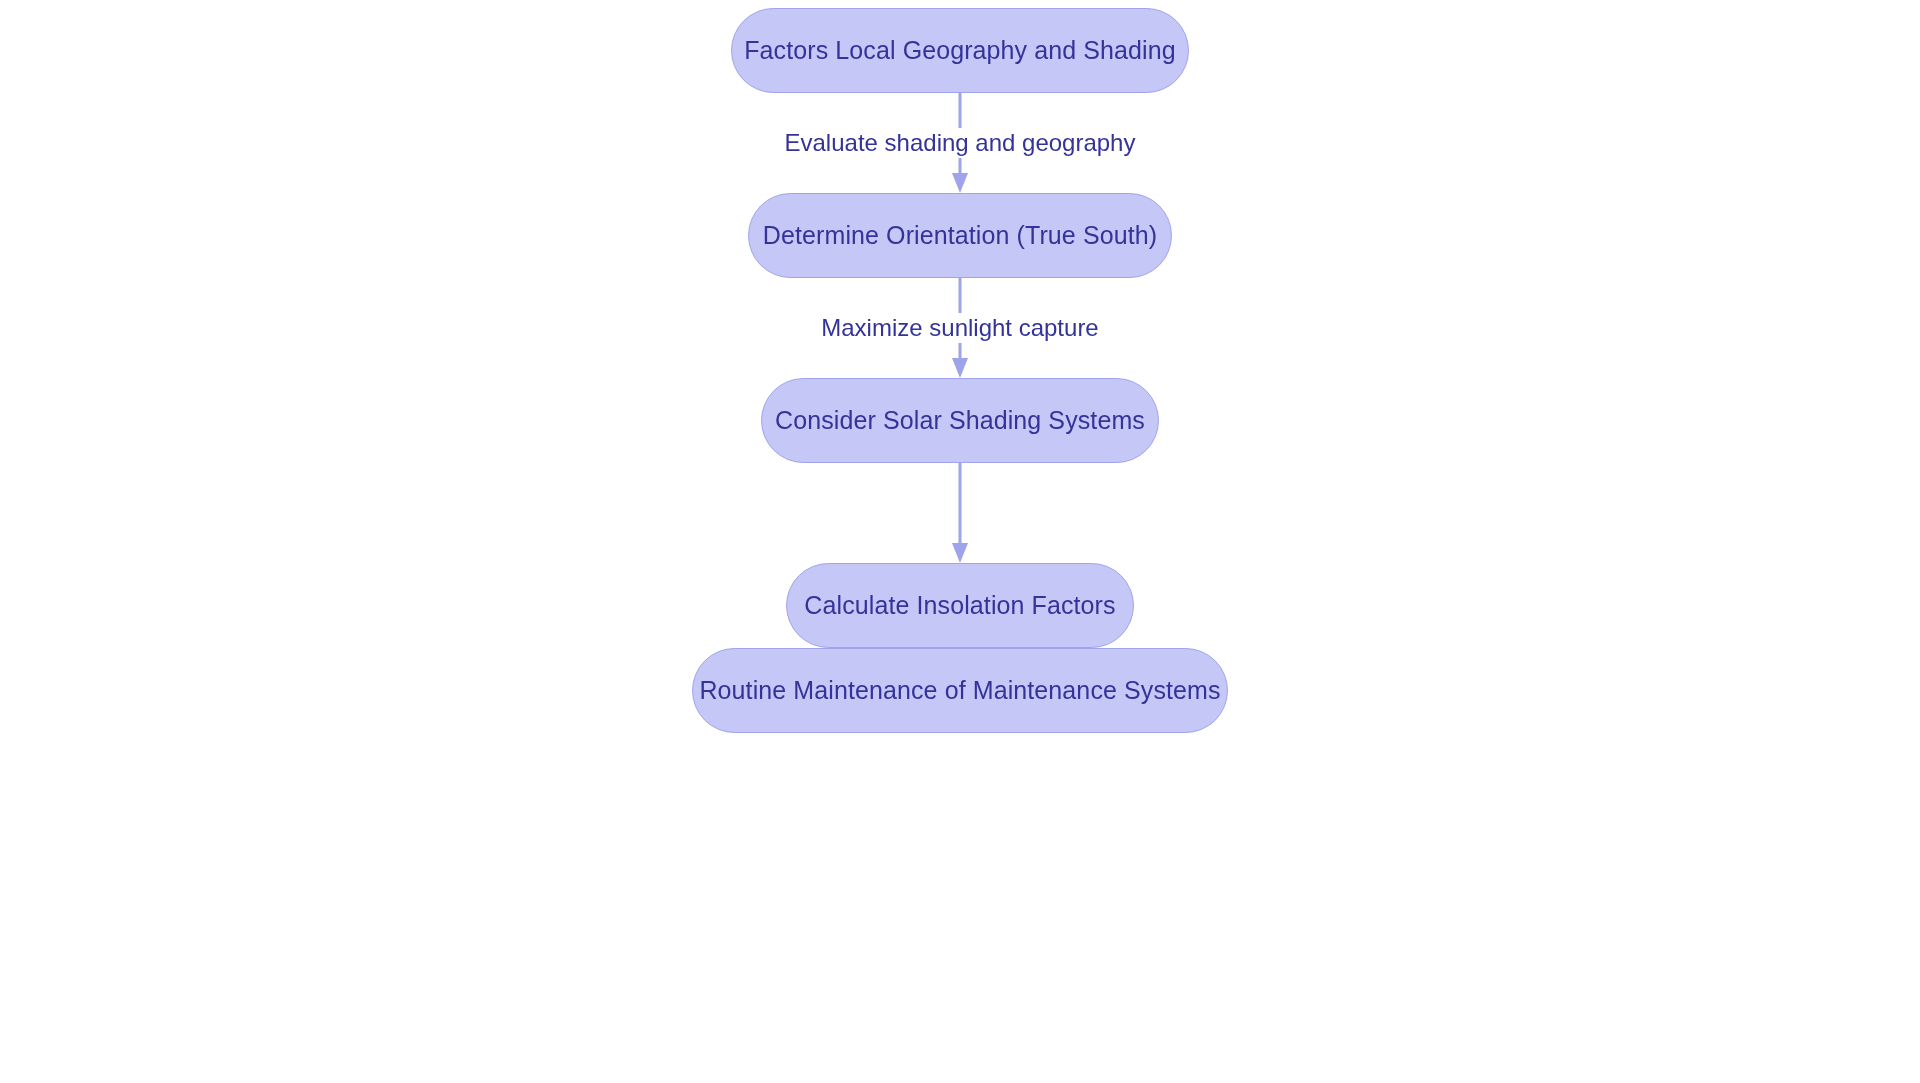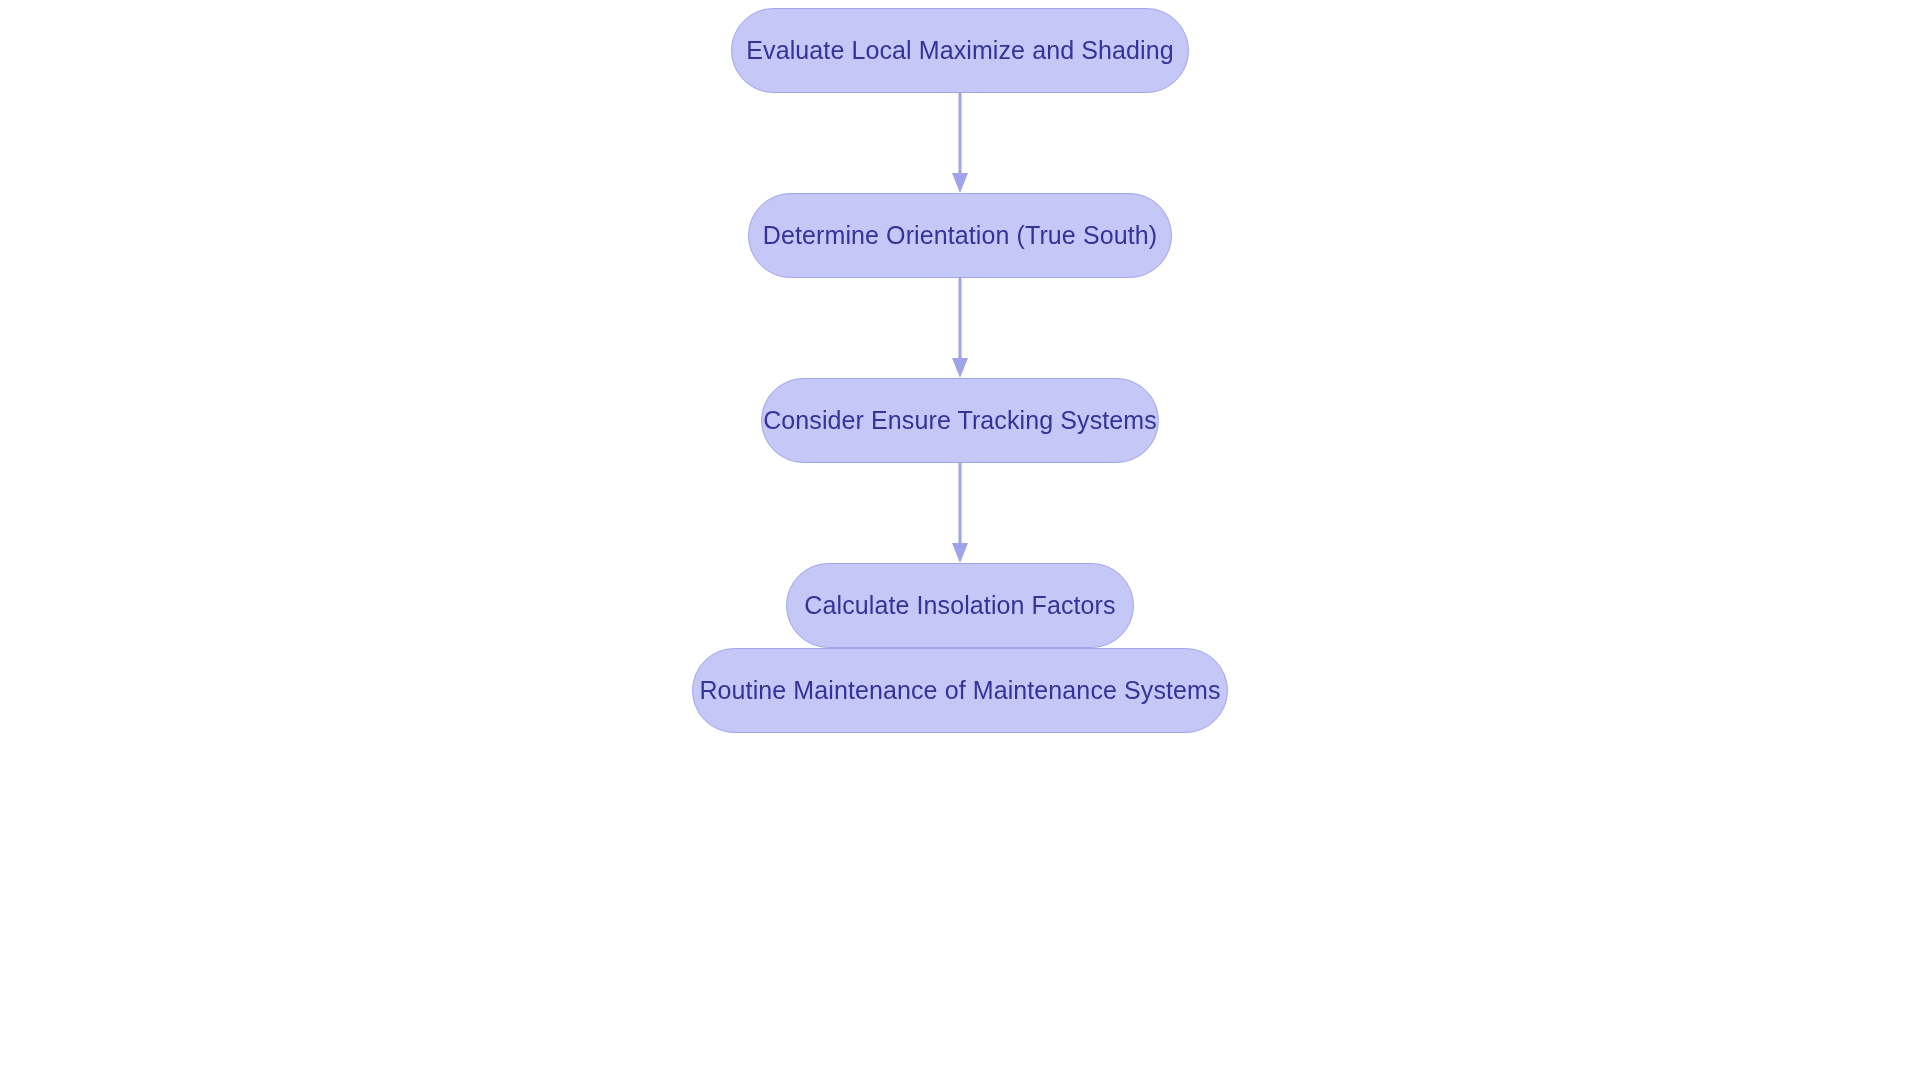--- a/index.html
+++ b/index.html
@@ -94,39 +94,41 @@
   .spacer-top { height: 8px; }
 </style>
 </head>
 <body>
 
 <div id="flowchart">
 
   <div class="spacer-top"></div>
 
   <div class="node n0">
-    <span>Evaluate Local Maximize and Shading</span>
+    <span>Factors Local Geography and Shading</span>
   </div>
 
   <div class="edge">
     <div class="line"></div>
     <div class="arrowhead"></div>
+    <span class="edge-label">Evaluate shading and geography</span>
   </div>
 
   <div class="node n1">
     <span>Determine Orientation (True South)</span>
   </div>
 
   <div class="edge">
     <div class="line"></div>
     <div class="arrowhead"></div>
+    <span class="edge-label">Maximize sunlight capture</span>
   </div>
 
   <div class="node n2">
-    <span>Consider Ensure Tracking Systems</span>
+    <span>Consider Solar Shading Systems</span>
   </div>
 
   <div class="edge">
     <div class="line"></div>
     <div class="arrowhead"></div>
   </div>
 
   <div class="node n3">
     <span>Calculate Insolation Factors</span>
   </div>

